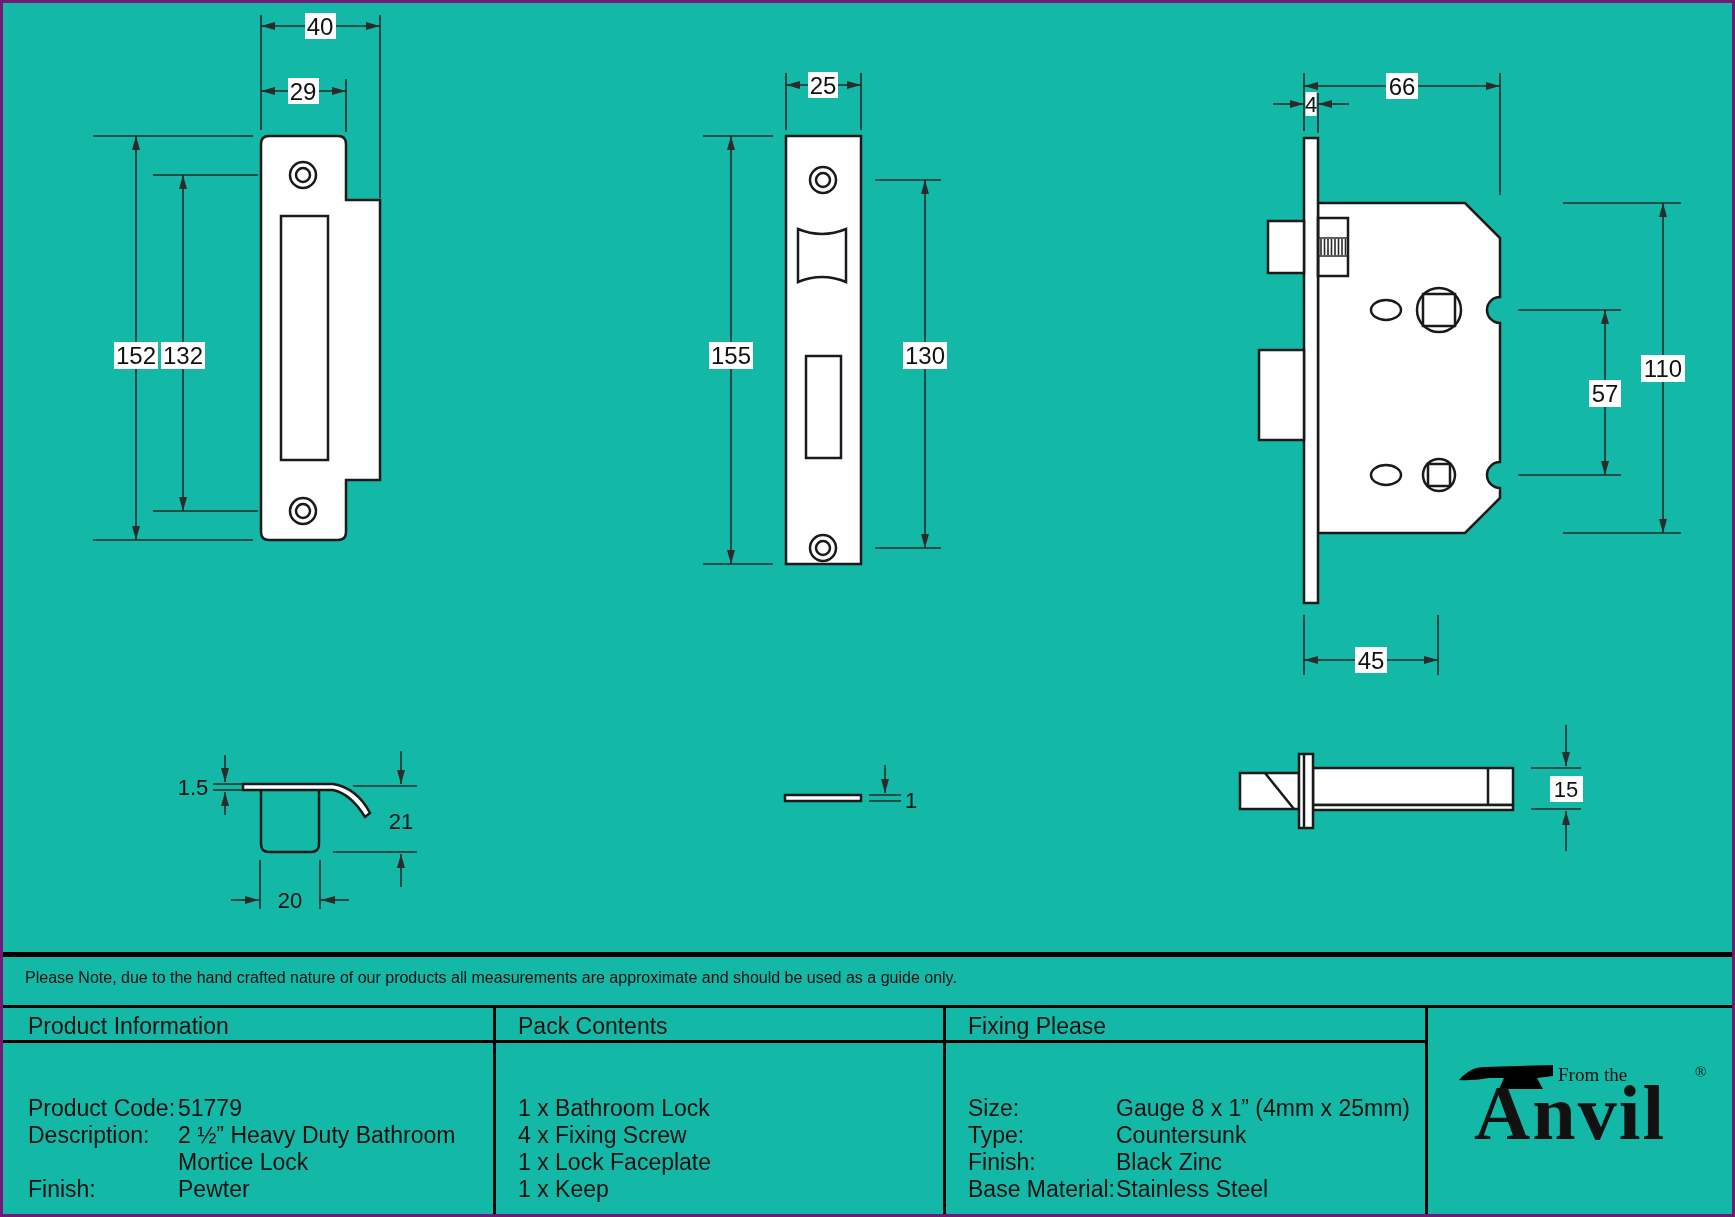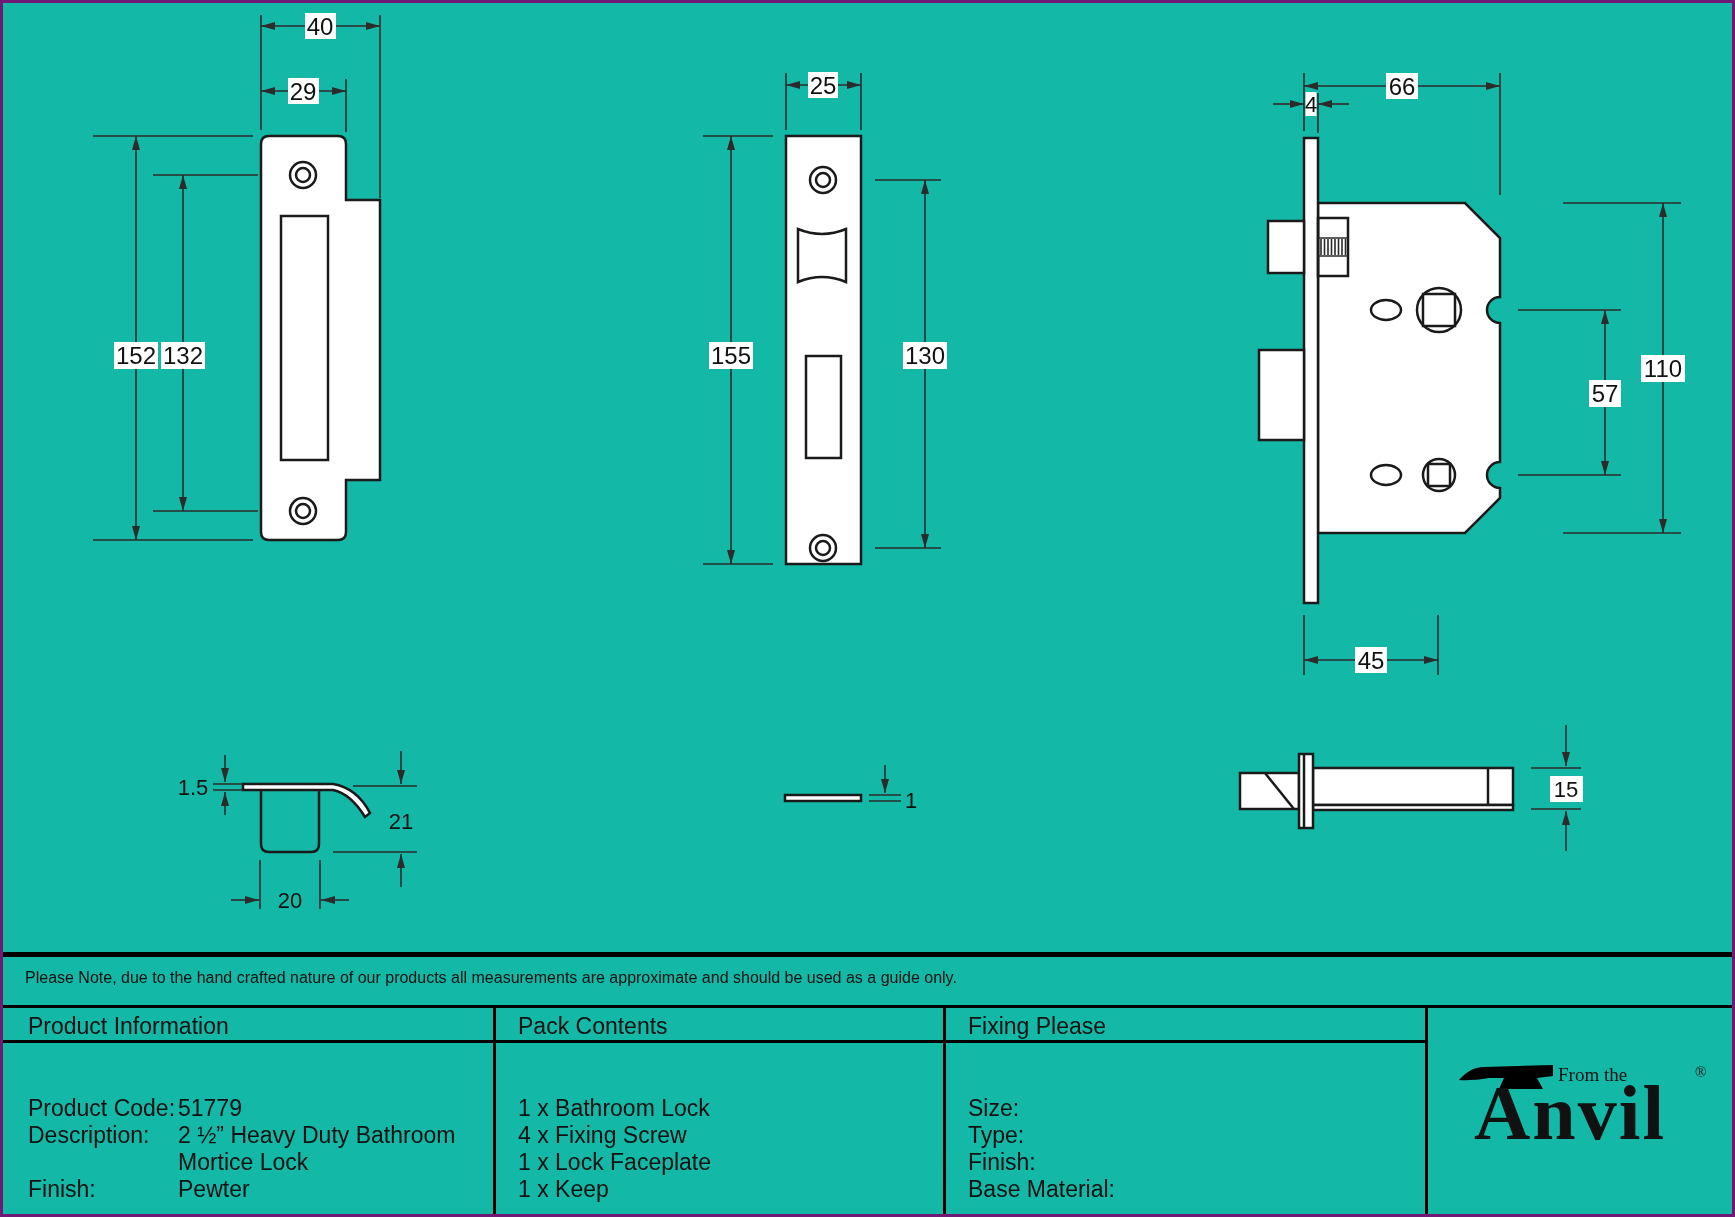--- a/index.html
+++ b/index.html
@@ -184,20 +184,26 @@
     <div>1 x Lock Faceplate</div>
     <div>1 x Keep</div>
   </div>
 
   <div class="stack" style="left:965px">
     <div>Size:</div>
     <div>Type:</div>
     <div>Finish:</div>
     <div>Base Material:</div>
   </div>
+  <div class="stack" style="left:1113px">
+    <div>Gauge 8 x 1” (4mm x 25mm)</div>
+    <div>Countersunk</div>
+    <div>Black Zinc</div>
+    <div>Stainless Steel</div>
+  </div>
 
   <div class="logo">
     <svg class="abs" style="left:0;top:4px" width="100" height="46" viewBox="0 0 100 46">
       <path d="M1,18 C10,8 18,5 26,5 L95,3 L95,14 L79,16 L85,27 L41,27 L46,16 L31,16 Q13,19 1,18 Z" fill="#000"></path>
     </svg>
     <span class="from-the">From the</span>
     <span class="brand">Anvil</span>
     <span class="reg">®</span>
   </div>
 

